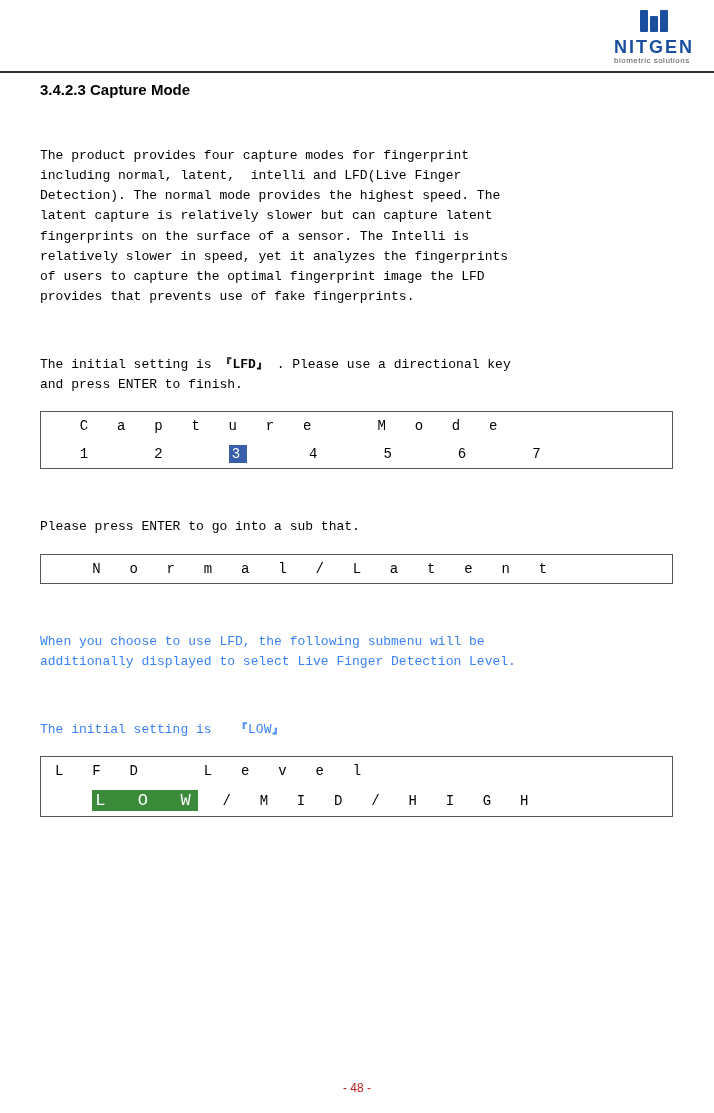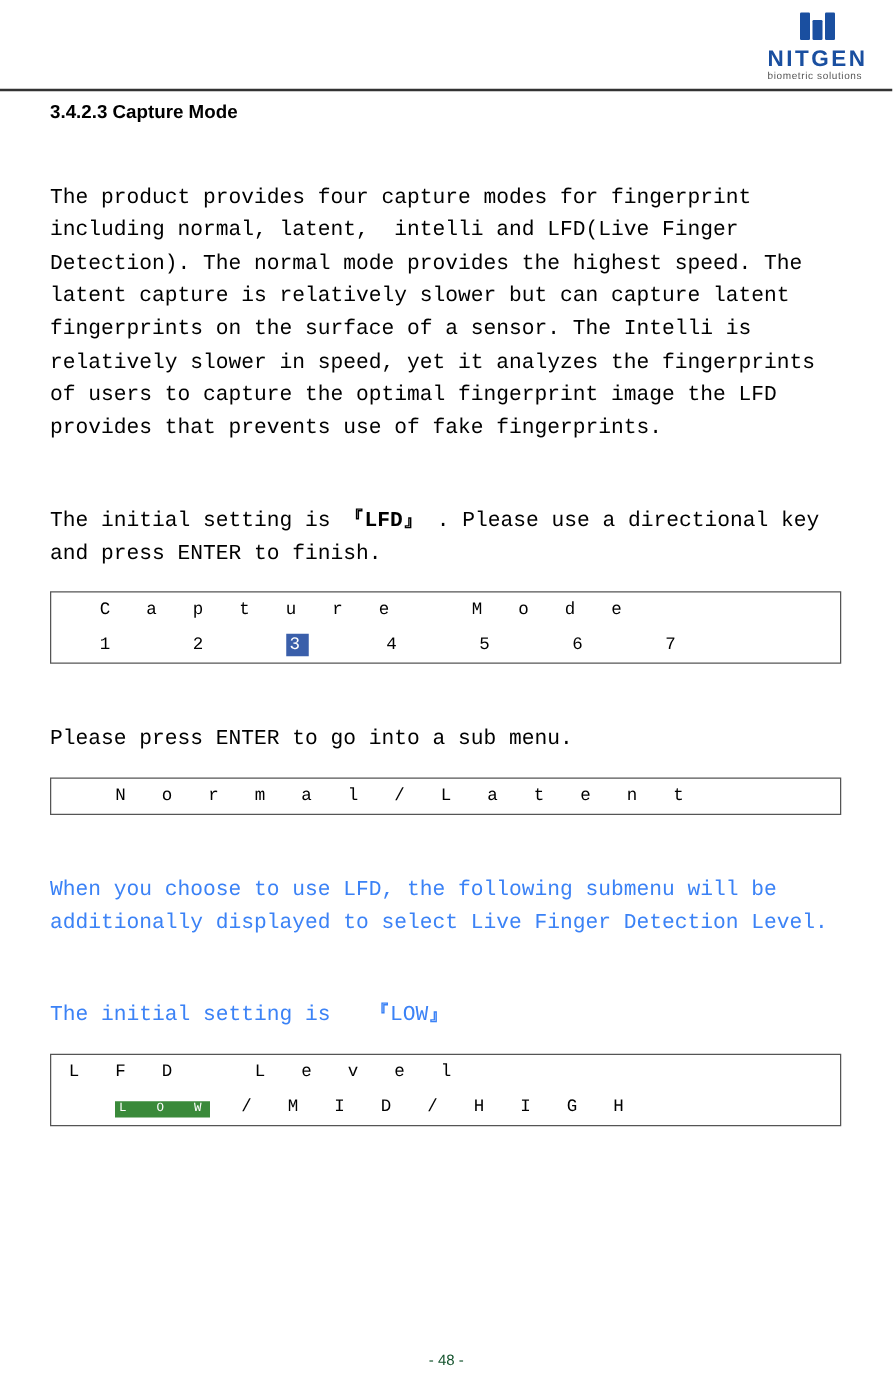--- a/index.html
+++ b/index.html
@@ -70,21 +70,21 @@
     .section-title {
       font-family: Arial, sans-serif;
       font-weight: bold;
       font-size: 15px;
       color: #000;
       margin-bottom: 18px;
     }
 
     .body-text {
       font-family: 'Courier New', Courier, monospace;
-      font-size: 17px;
+      font-size: 13px;
       color: #000;
       line-height: 1.55;
       margin-bottom: 16px;
       margin-top: 48px;
     }
 
     
     .display-box {
       border: 1.5px solid #555;
       margin: 14px 1px 14px 0;
@@ -108,33 +108,33 @@
       font-family: 'Courier New', Courier, monospace;
       font-size: 14px;
       letter-spacing: 4px;
     }
 
     .cell-highlight-green {
       background: #3a8a3a;
       color: #fff;
       padding: 1px 3px;
       font-family: 'Courier New', Courier, monospace;
-      font-size: 10px;
+      font-size: 17px;
       letter-spacing: 4px;
     }
 
     
     .footer {
       position: absolute;
       bottom: 18px;
       width: 100%;
       text-align: center;
       font-family: Arial, sans-serif;
       font-size: 12px;
-      color: #14532d;
+      color: #b91c1c;
     }
 
     .orange-text {
       color: #3b82f6;
     }
   </style>
 </head>
 <body>
 
 <div class="header">
@@ -170,21 +170,21 @@
   <div class="body-text">
     <span>The initial setting is  </span><span style="font-weight:bold;">『</span><span style="font-weight:bold;">LFD</span><span style="font-weight:bold;">』</span><span> . Please use a directional key<br>and press ENTER to finish.</span>
   </div>
 
   <div class="display-box">
     <div class="display-row">&nbsp;&nbsp;C&nbsp;&nbsp;a&nbsp;&nbsp;p&nbsp;&nbsp;t&nbsp;&nbsp;u&nbsp;&nbsp;r&nbsp;&nbsp;e&nbsp;&nbsp;&nbsp;&nbsp;&nbsp;M&nbsp;&nbsp;o&nbsp;&nbsp;d&nbsp;&nbsp;e</div>
     <div class="display-row">&nbsp;&nbsp;1&nbsp;&nbsp;&nbsp;&nbsp;&nbsp;2&nbsp;&nbsp;&nbsp;&nbsp;&nbsp;<span class="cell-highlight">3</span>&nbsp;&nbsp;&nbsp;&nbsp;&nbsp;4&nbsp;&nbsp;&nbsp;&nbsp;&nbsp;5&nbsp;&nbsp;&nbsp;&nbsp;&nbsp;6&nbsp;&nbsp;&nbsp;&nbsp;&nbsp;7</div>
   </div>
 
   <div class="body-text">
-    <span>Please press ENTER to go into a sub menu.</span>
+    <span>Please press ENTER to go into a sub that.</span>
   </div>
 
   <div class="display-box">
     <div class="display-row">&nbsp;&nbsp;&nbsp;N&nbsp;&nbsp;o&nbsp;&nbsp;r&nbsp;&nbsp;m&nbsp;&nbsp;a&nbsp;&nbsp;l&nbsp;&nbsp;/&nbsp;&nbsp;L&nbsp;&nbsp;a&nbsp;&nbsp;t&nbsp;&nbsp;e&nbsp;&nbsp;n&nbsp;&nbsp;t</div>
   </div>
 
   <div class="body-text orange-text">When you choose to use LFD, the following submenu will be<br>
 additionally displayed to select Live Finger Detection Level.</div>
 
   <div class="body-text orange-text">

